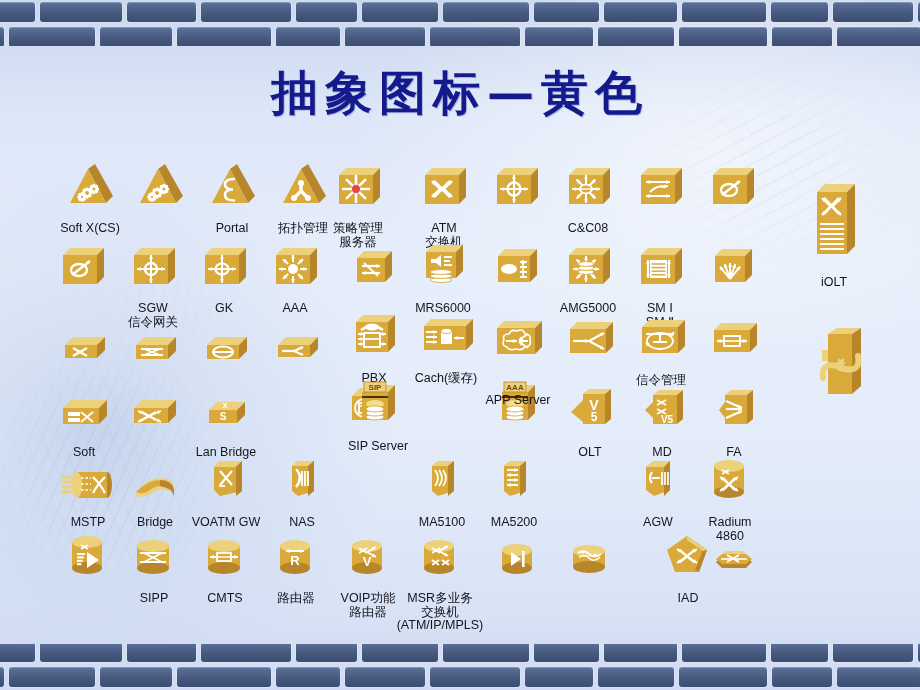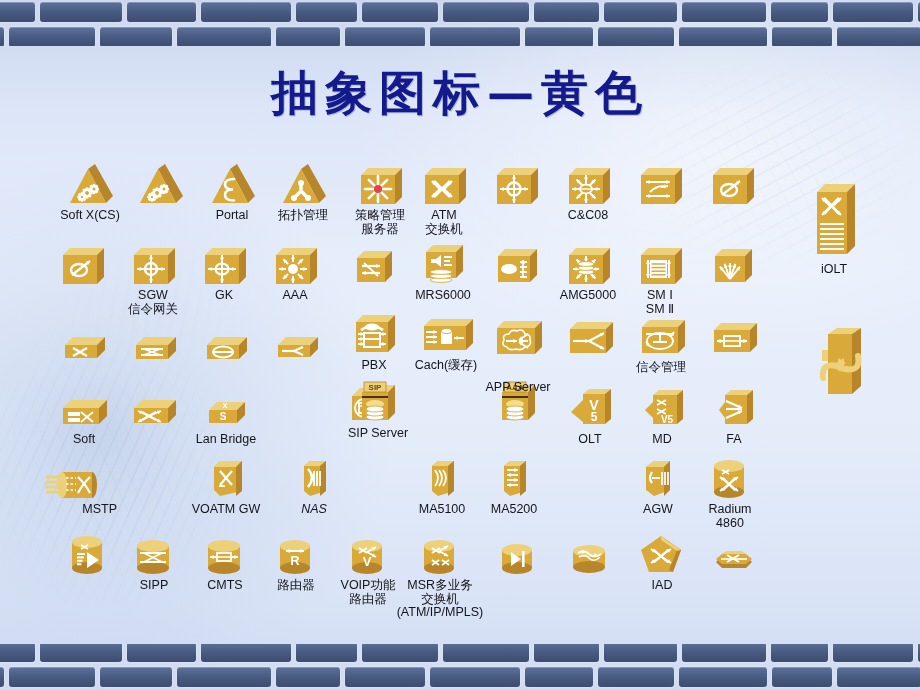--- a/index.html
+++ b/index.html
@@ -56,21 +56,21 @@
     font-size:47px;font-weight:bold;letter-spacing:7px;
     color:#141a8c;
     text-shadow:1px 1px 0 #aab7e0;
     white-space:nowrap;
   }
 
   
   #grid{position:absolute;left:0;top:0;width:920px;height:690px;}
   .cell{position:absolute;width:88px;text-align:center;}
   .glyph{height:46px;display:flex;align-items:flex-end;justify-content:center;}
-  .cap{font-size:12.5px;line-height:13.5px;color:#15151c;margin-top:1px;
+  .cap{font-size:12.5px;line-height:13.5px;color:#15151c;margin-top:14px;
        font-family:"Liberation Sans","DejaVu Sans",sans-serif;}
   svg{display:block;overflow:visible;}
 </style>
 </head>
 <body>
 
 <div id="slide">
 
   <div class="wm wm-left"></div>
   <div class="wm wm-right"></div>
@@ -241,21 +241,21 @@
             <path d="M21 19 v6 M21 25 l-6 6 M21 25 l6 6" fill="none" stroke="#ffffff" stroke-width="3.4" stroke-linecap="round"></path>
             <circle cx="21" cy="17" r="3" fill="#ffffff"></circle>
             <circle cx="14" cy="32" r="3" fill="#ffffff"></circle>
             <circle cx="28" cy="32" r="3" fill="#ffffff"></circle>
           </svg>
         </div>
         <div class="cap">
           <div>拓扑管理</div>
         </div>
       </div>
-      <div class="cell" style="left: 336px; top: 162px;">
+      <div class="cell" style="left: 314px; top: 162px;">
         <div class="glyph">
           <svg width="46" height="42" viewBox="0 0 46 42">
             <polygon points="4,9 11,2 45,2 38,9" fill="#ecd07a"></polygon>
             <polygon points="38,9 45,2 45,31 38,38" fill="#b8862a"></polygon>
             <rect x="4" y="9" width="34" height="29" fill="#d9aa3a"></rect>
             <line x1="25" y1="23" x2="34" y2="23" stroke="#ffffff" stroke-width="2.6" stroke-linecap="round"></line>
             <line x1="23.82842712474619" y1="25.82842712474619" x2="30.19238815542512" y2="32.19238815542512" stroke="#ffffff" stroke-width="2.6" stroke-linecap="round"></line>
             <line x1="21" y1="27" x2="21" y2="36" stroke="#ffffff" stroke-width="2.6" stroke-linecap="round"></line>
             <line x1="18.17157287525381" y1="25.82842712474619" x2="11.807611844574883" y2="32.19238815542512" stroke="#ffffff" stroke-width="2.6" stroke-linecap="round"></line>
             <line x1="17" y1="23" x2="8" y2="23" stroke="#ffffff" stroke-width="2.6" stroke-linecap="round"></line>
@@ -928,55 +928,67 @@
             <line x1="15" y1="21" x2="31" y2="21" stroke="#ffffff" stroke-width="2.2"></line>
             <polygon fill="#ffffff" points="31,21 27.314153240060435,23.01358726213765 27.314153240060435,18.98641273786235"></polygon>
             <line x1="15" y1="30" x2="31" y2="23" stroke="#ffffff" stroke-width="2.2"></line>
             <polygon fill="#ffffff" points="31,23 28.43026815416285,26.32211954036732 26.81610075694895,22.632594061021265"></polygon>
           </svg>
         </div>
         <div class="cap">
           <div>FA</div>
         </div>
       </div>
-      <div class="cell" style="left: 29px; top: 456px; text-align: right;">
+      <div class="cell" style="left: 44px; top: 456px;">
         <div class="glyph">
           <svg width="58" height="36" viewBox="0 0 58 36">
             <ellipse cx="48" cy="19" rx="5" ry="13" fill="#b8862a"></ellipse>
             <rect x="18" y="6" width="30" height="26" fill="#d9aa3a"></rect>
             <ellipse cx="18" cy="19" rx="5" ry="13" fill="#ecd07a"></ellipse>
             <line x1="2" y1="11" x2="16" y2="11" stroke="#ecd07a" stroke-width="3"></line>
             <line x1="2" y1="16" x2="16" y2="16" stroke="#ecd07a" stroke-width="3"></line>
             <line x1="2" y1="21" x2="16" y2="21" stroke="#ecd07a" stroke-width="3"></line>
             <line x1="2" y1="26" x2="16" y2="26" stroke="#ecd07a" stroke-width="3"></line>
             <line x1="22" y1="12" x2="32" y2="12" stroke="#ffffff" stroke-width="1.6" stroke-dasharray="2.5 2"></line>
             <line x1="22" y1="18" x2="32" y2="18" stroke="#ffffff" stroke-width="1.6" stroke-dasharray="2.5 2"></line>
             <line x1="22" y1="24" x2="32" y2="24" stroke="#ffffff" stroke-width="1.6" stroke-dasharray="2.5 2"></line>
             <path d="M34 11 q8 8 12 16 M46 11 q-8 8 -12 16" stroke="#ffffff" stroke-width="2.2" fill="none"></path>
           </svg>
         </div>
         <div class="cap">
           <div>MSTP</div>
         </div>
       </div>
+      <div class="cell" style="left: 111px; top: 456px;">
+        <div class="glyph">
+          <svg width="50" height="34" viewBox="0 0 50 34">
+            <path d="M6 24 q12 -14 24 -14 q12 0 14 8 l0 6 q-14 -6 -24 2 q-6 4 -14 2z" fill="#ecd07a"></path>
+            <path d="M6 24 q12 -12 24 -12 q12 0 14 10 q-14 -8 -24 0 q-6 5 -14 2z" fill="#d9aa3a"></path>
+            <path d="M30 12 q12 0 14 10 l0 6 q-2 -8 -14 -10z" fill="#b8862a"></path>
+          </svg>
+        </div>
+        <div class="cap">
+          <div>Bridge</div>
+        </div>
+      </div>
       <div class="cell" style="left: 182px; top: 456px;">
         <div class="glyph">
           <svg width="44" height="44" viewBox="0 0 44 44">
             <polygon points="10,9 16,3 38,3 38,33 16,38 10,32" fill="#d9aa3a"></polygon>
             <polygon points="10,9 16,3 38,3 32,9" fill="#ecd07a"></polygon>
             <polygon points="32,9 38,3 38,33 32,38" fill="#b8862a"></polygon>
             <path d="M16 13 q7 8 12 14 M28 13 q-7 8 -12 14" stroke="#ffffff" stroke-width="2.2" fill="none"></path>
             <path d="M15 28 h6" stroke="#ffffff" stroke-width="1.8"></path>
           </svg>
         </div>
         <div class="cap">
           <div>VOATM GW</div>
         </div>
       </div>
-      <div class="cell" style="left: 270px; top: 456px; font-style: italic;">
+      <div class="cell" style="left: 258px; top: 456px;">
         <div class="glyph">
           <svg width="44" height="44" viewBox="0 0 44 44">
             <polygon points="12,8 18,3 34,3 34,33 18,38 12,33" fill="#d9aa3a"></polygon>
             <polygon points="12,8 18,3 34,3 28,8" fill="#ecd07a"></polygon>
             <polygon points="28,8 34,3 34,33 28,38" fill="#b8862a"></polygon>
             <path d="M16 11 q8 8 0 18" fill="none" stroke="#ffffff" stroke-width="2.4"></path>
             <line x1="22" y1="13" x2="22" y2="28" stroke="#ffffff" stroke-width="1.8"></line>
             <line x1="25" y1="13" x2="25" y2="28" stroke="#ffffff" stroke-width="1.8"></line>
             <line x1="28" y1="13" x2="28" y2="28" stroke="#ffffff" stroke-width="1.8"></line>
           </svg>
@@ -1184,21 +1196,21 @@
             <rect x="6" y="9" width="32" height="16" fill="#d9aa3a"></rect>
             <ellipse cx="22" cy="25" rx="16" ry="6" fill="#b8862a"></ellipse>
             <ellipse cx="22" cy="9" rx="16" ry="6" fill="#ecd07a"></ellipse>
             <path d="M11 11 q6 -4 11 1 q5 5 12 0" fill="none" stroke="#ffffff" stroke-width="1.8"></path>
             <path d="M12 15 q7 -3 10 1 q5 5 11 -1" fill="none" stroke="#ffffff" stroke-width="1.6"></path>
             <circle cx="16" cy="10" r="1.6" fill="#ffffff"></circle>
             <circle cx="28" cy="13" r="1.6" fill="#ffffff"></circle>
           </svg>
         </div>
       </div>
-      <div class="cell" style="left: 618px; top: 532px;">
+      <div class="cell" style="left: 644px; top: 532px;">
         <div class="glyph">
           <svg width="46" height="44" viewBox="0 0 46 44">
             <polygon points="22,2 42,16 34,38 10,38 2,16" fill="#d9aa3a"></polygon>
             <polygon points="22,2 42,16 34,38 30,36 38,16" fill="#b8862a"></polygon>
             <polygon points="22,2 42,16 38,17 22,6" fill="#ecd07a"></polygon>
             <path d="M15 16 q7 7 14 12 M29 16 q-7 7 -14 12" stroke="#ffffff" stroke-width="2.2" fill="none"></path>
             <line x1="23" y1="21" x2="32" y2="15" stroke="#ffffff" stroke-width="2"></line>
             <polygon fill="#ffffff" points="32,15 30.050127367932475,18.719945795131167 27.81625286908372,15.369134046858035"></polygon>
             <line x1="21" y1="21" x2="12" y2="15" stroke="#ffffff" stroke-width="2"></line>
             <polygon fill="#ffffff" points="12,15 16.18374713091628,15.369134046858035 13.949872632067525,18.719945795131167"></polygon>

